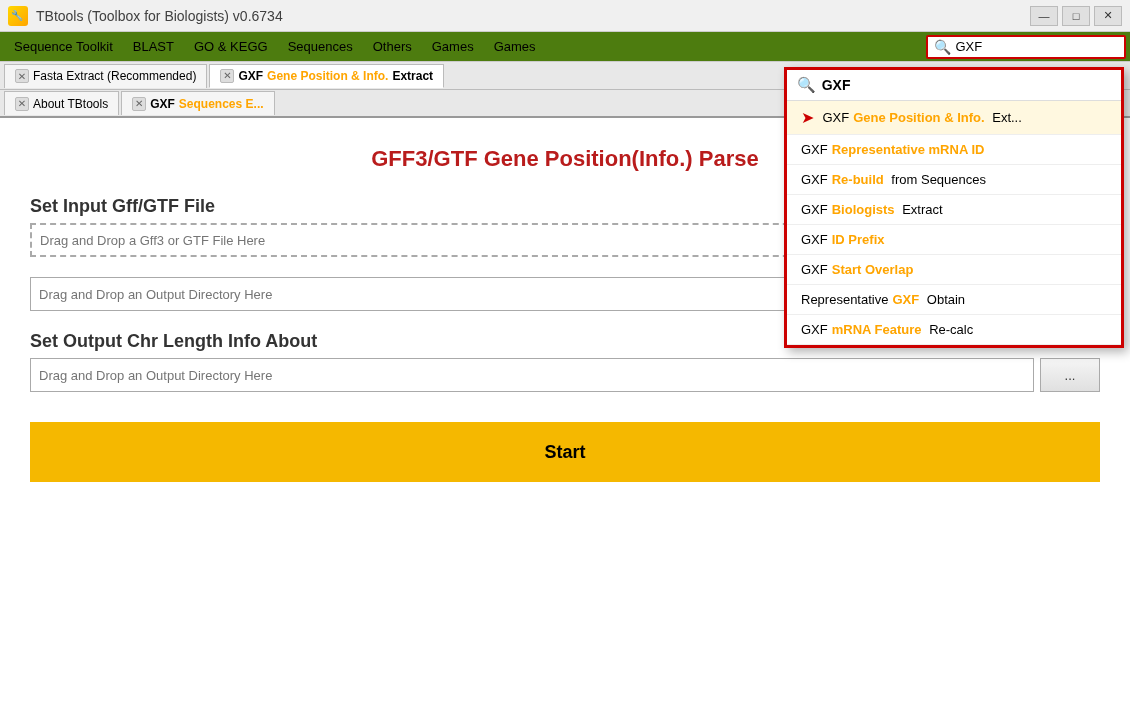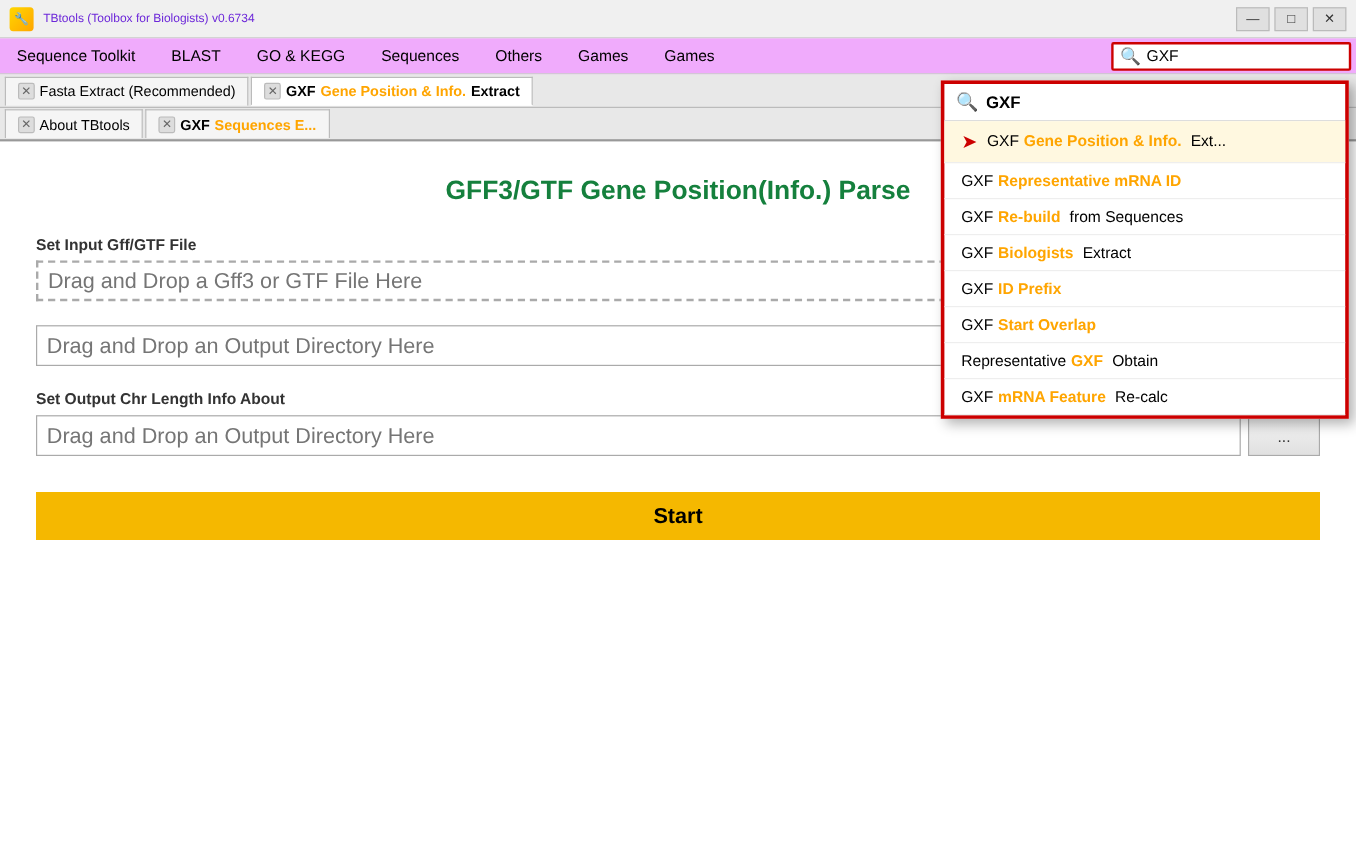--- a/index.html
+++ b/index.html
@@ -34,22 +34,22 @@
       background: linear-gradient(135deg, #FFD700, #FFA500);
       border-radius: 3px;
       display: flex;
       align-items: center;
       justify-content: center;
       font-size: 10px;
       color: white;
       font-weight: bold;
     }
     .title-text {
-      font-size: 10px;
-      color: #6d28d9;
+      font-size: 14px;
+      color: #404040;
     }
     .window-controls {
       display: flex;
       gap: 4px;
     }
     .window-btn {
       width: 28px;
       height: 20px;
       background: #e0e0e0;
       border: 1px solid #bbb;
@@ -58,25 +58,25 @@
       align-items: center;
       justify-content: center;
       font-size: 11px;
       color: #333;
     }
 
     
     .menu-bar {
       display: flex;
       align-items: center;
-      background: #f0abfc;
+      background: #4d7c0f;
       padding: 2px 4px;
       height: 30px;
       border-bottom: 1px solid #ccc;
-      gap: 10px;
+      gap: 0;
     }
     .menu-item {
       padding: 4px 10px;
       cursor: pointer;
       font-size: 13px;
       color: #000;
       border-radius: 3px;
     }
     .search-area {
       margin-left: auto;
@@ -157,66 +157,66 @@
       height: 28px;
       border-bottom: 2px solid #999;
       padding: 0 4px;
       gap: 2px;
     }
 
     .page-title {
       text-align: center;
       font-size: 22px;
       font-weight: bold;
-      color: #15803d;
+      color: #b91c1c;
       margin-bottom: 24px;
       margin-top: 8px;
     }
 
     .field-group {
       margin-bottom: 20px;
     }
     .field-label {
-      font-size: 13px;
+      font-size: 18px;
       font-weight: bold;
       color: #333;
       margin-bottom: 6px;
       display: block;
     }
     .field-row {
       display: flex;
       gap: 6px;
       align-items: center;
     }
     .field-input {
       flex: 1;
       height: 34px;
       border: 1px solid #aaa;
       padding: 4px 8px;
-      font-size: 18px;
+      font-size: 13px;
       color: #888;
       background: white;
       outline: none;
     }
     .browse-btn {
       height: 34px;
       width: 60px;
       background: linear-gradient(to bottom, #f5f5f5, #e0e0e0);
       border: 1px solid #aaa;
       cursor: pointer;
       font-size: 13px;
       color: #333;
       display: flex;
       align-items: center;
       justify-content: center;
     }
 
     .start-btn {
       width: calc(100% - 0px);
-      height: 40px;
+      height: 60px;
       background: #F5B800;
       border: none;
       font-size: 18px;
       font-weight: bold;
       color: #000;
       cursor: pointer;
       margin-top: 10px;
     }
 
     

